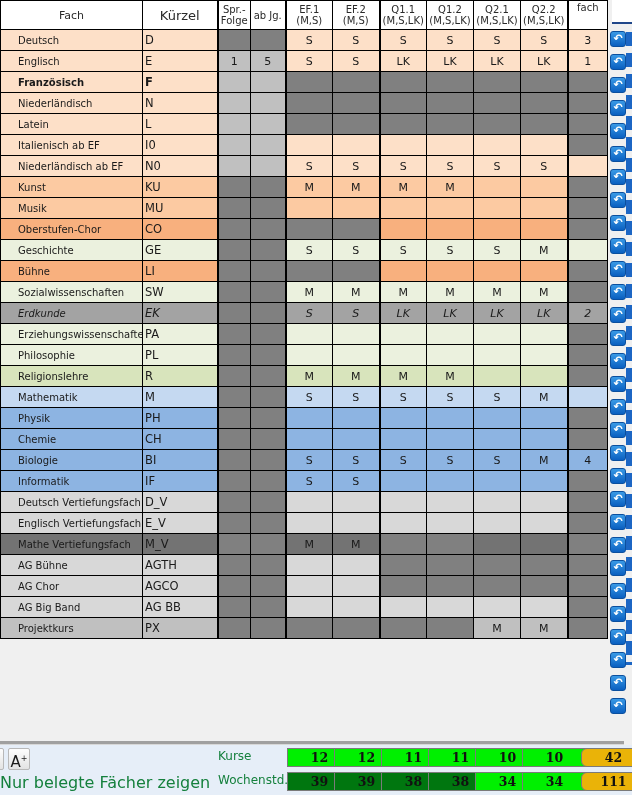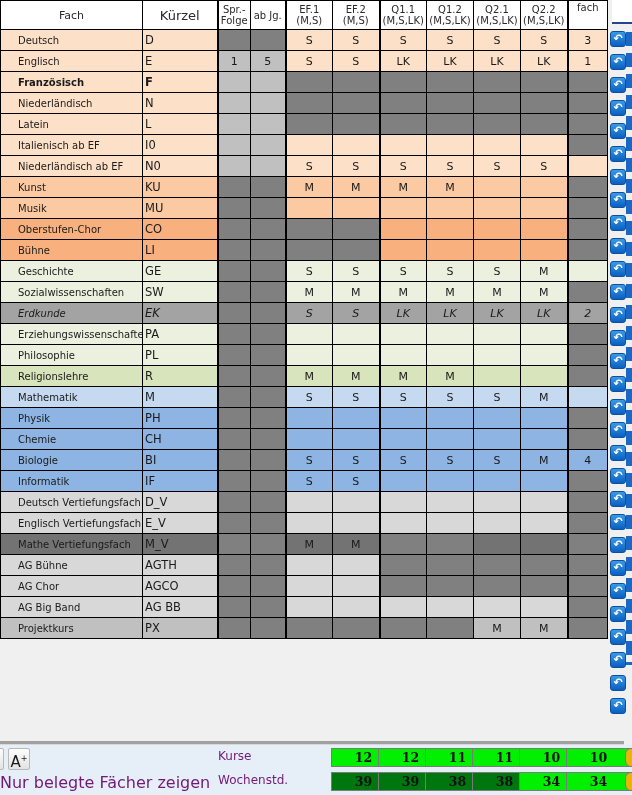--- a/index.html
+++ b/index.html
@@ -14,22 +14,22 @@
   .dark { background:#808080 !important; }
   .lgray { background:#c0c0c0 !important; }
   .iconcol { position:absolute; left:607px; top:29px; width:25px; }
   .rowicon { width:16px; height:16px; margin:2px 0 0 3px; border-radius:3px; background:linear-gradient(#3a9ae6,#0a5fc0); border:1px solid #0b4f9e; box-sizing:border-box; color:#fff; font-size:11px; line-height:14px; text-align:center; font-weight:bold; }
   .iconcell { height:21px; }
   .edge { position:absolute; left:626px; top:32px; width:6px; height:633px; background:repeating-linear-gradient(#1c66c4 0 14px,#f0f0f0 14px 21px); }
   .edge-top { position:absolute; left:612px; top:0px; width:20px; height:22px; background:#fff; border-bottom:2px solid #20478a; }
   .sep { position:absolute; left:0; top:741px; width:624px; height:3px; background:#a0a0a0; border-bottom:1px solid #d8d8d8; }
   .footer { position:absolute; left:0; top:745px; width:632px; height:50px; background:#e6eef8; }
   .fbtn { position:absolute; top:3px; height:22px; background:linear-gradient(#fdfdfd,#e3e3e3); border:1px solid #b8b8b8; border-radius:2px; box-sizing:border-box; text-align:center; font-size:15px; line-height:20px; }
-  .flabel { position:absolute; font-size:12px; color:#701a75; }
-  .sumcell { position:absolute; width:65px; height:19px; border:1px solid #7a7a7a; box-sizing:border-box; text-align:center; font-weight:bold; font-size:12.5px; line-height:17px; color:#111; font-family:"DejaVu Serif", serif;margin-left:44px; }
+  .flabel { position:absolute; font-size:12px; color:#15803d; }
+  .sumcell { position:absolute; width:65px; height:19px; border:1px solid #7a7a7a; box-sizing:border-box; text-align:center; font-weight:bold; font-size:12.5px; line-height:17px; color:#111; font-family:"DejaVu Serif", serif; }
   .bright { background:#00f000; }
   .deep { background:#00760f; }
   .mid { background:#eab308;border-radius:6px; }
 </style>
 </head>
 <body>
 
 <table id="grid">
   <colgroup>
     <col style="width:142px">
@@ -183,45 +183,45 @@
         <td class="c thick-l dark"></td>
         <td class="c dark"></td>
         <td class="c thick-l dark"></td>
         <td class="c dark"></td>
         <td class="c thick-l"></td>
         <td class="c"></td>
         <td class="c"></td>
         <td class="c"></td>
         <td class="c thick-l dark"></td>
       </tr>
+      <tr style="background: rgb(235, 241, 222);">
+        <td class="name">Geschichte</td>
+        <td class="kz">GE</td>
+        <td class="c thick-l dark"></td>
+        <td class="c dark"></td>
+        <td class="c thick-l">S</td>
+        <td class="c">S</td>
+        <td class="c thick-l">S</td>
+        <td class="c">S</td>
+        <td class="c">S</td>
+        <td class="c">M</td>
+        <td class="c thick-l"></td>
+      </tr>
       <tr style="background: rgb(248, 176, 126);">
         <td class="name">Bühne</td>
         <td class="kz">LI</td>
         <td class="c thick-l dark"></td>
         <td class="c dark"></td>
         <td class="c thick-l dark"></td>
         <td class="c dark"></td>
         <td class="c thick-l"></td>
         <td class="c"></td>
         <td class="c"></td>
         <td class="c"></td>
         <td class="c thick-l dark"></td>
-      </tr>
-      <tr style="background: rgb(235, 241, 222);">
-        <td class="name">Geschichte</td>
-        <td class="kz">GE</td>
-        <td class="c thick-l dark"></td>
-        <td class="c dark"></td>
-        <td class="c thick-l">S</td>
-        <td class="c">S</td>
-        <td class="c thick-l">S</td>
-        <td class="c">S</td>
-        <td class="c">S</td>
-        <td class="c">M</td>
-        <td class="c thick-l"></td>
       </tr>
       <tr style="background: rgb(235, 241, 222);">
         <td class="name">Sozialwissenschaften</td>
         <td class="kz">SW</td>
         <td class="c thick-l dark"></td>
         <td class="c dark"></td>
         <td class="c thick-l">M</td>
         <td class="c">M</td>
         <td class="c thick-l">M</td>
         <td class="c">M</td>

